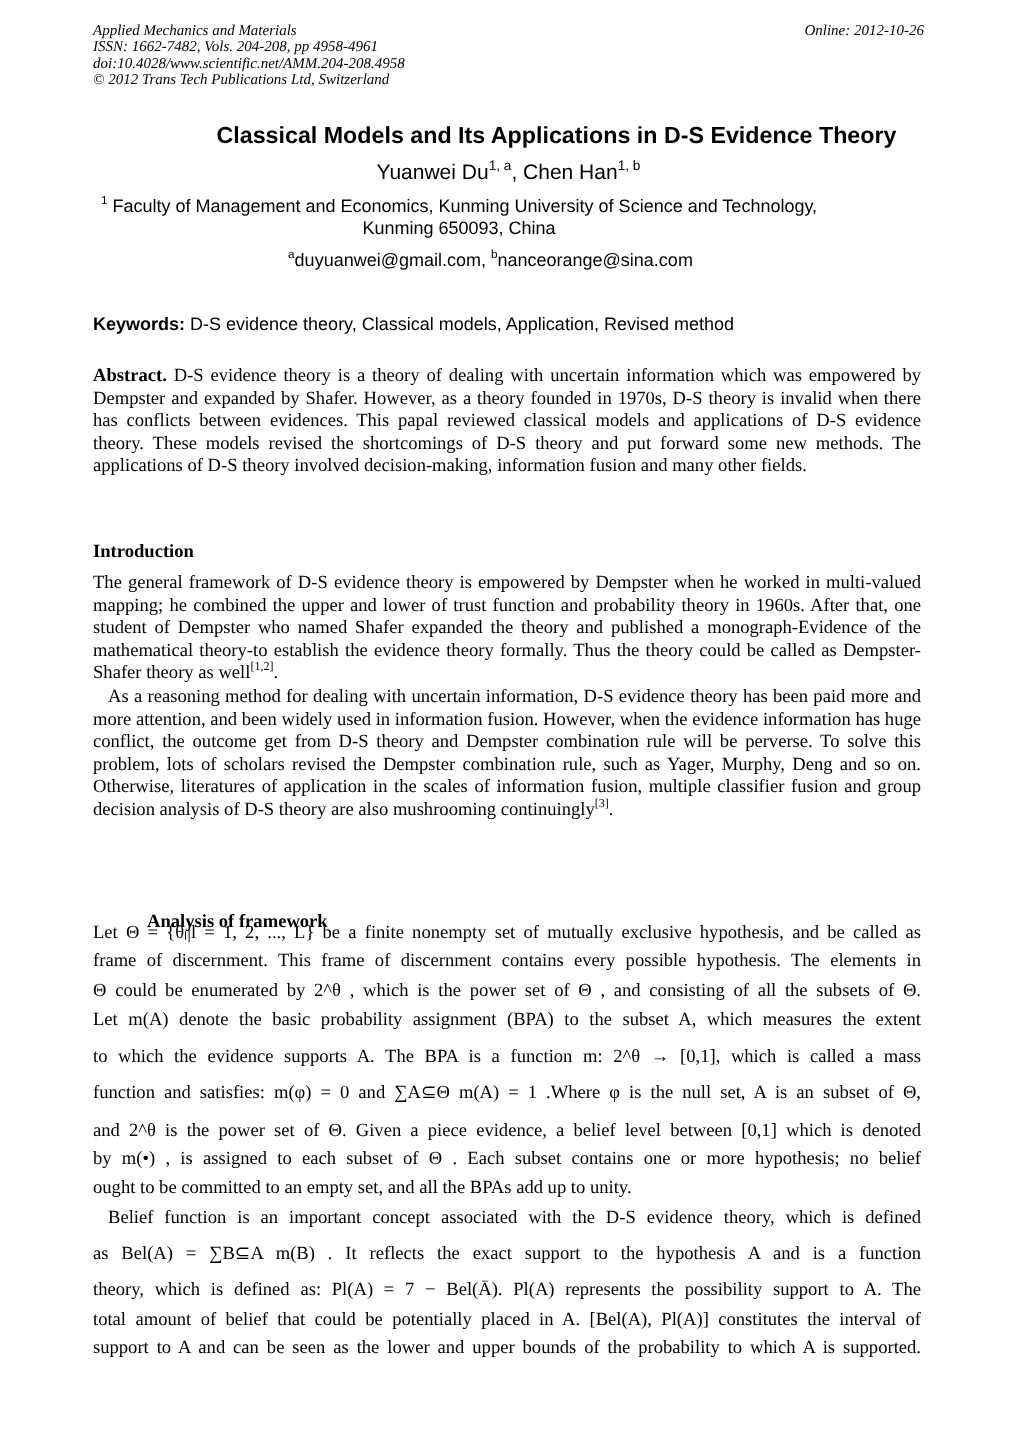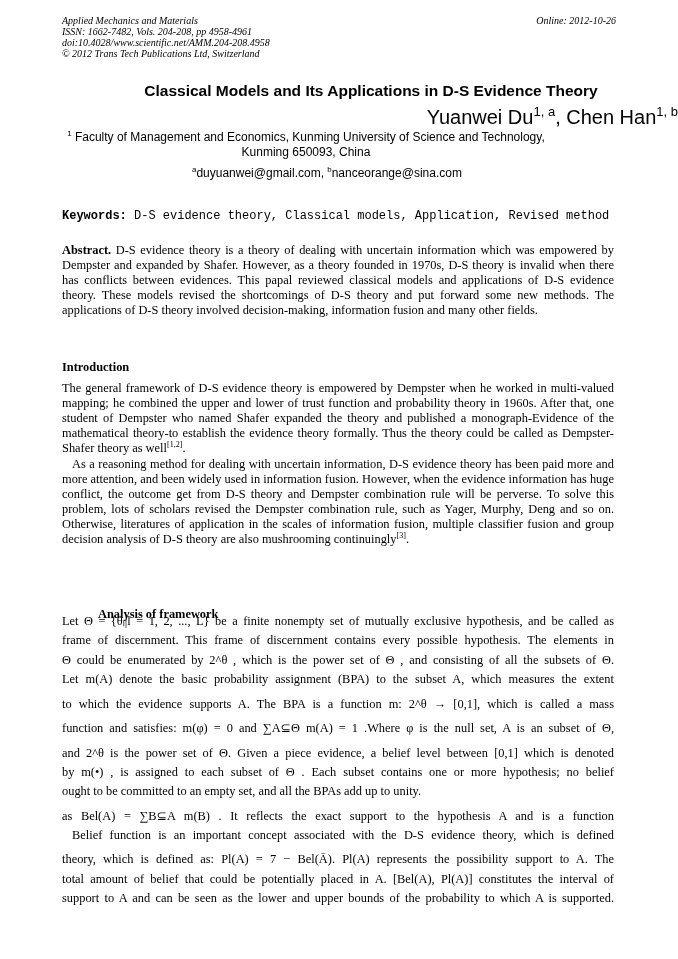--- a/index.html
+++ b/index.html
@@ -1,24 +1,24 @@
 <!DOCTYPE html>
 <html><head>
 <meta charset="utf-8">
 <style>
   html, body { margin:0; padding:0; background:#fff; }
   body { width:678px; height:959px; position:relative; overflow:hidden; color:#000; font-family:"Liberation Serif", serif; }
   .hdr { position:absolute; left:62px; top:15px; font-style:italic; font-size:10px; line-height:11px; }
   .hdr-r { position:absolute; right:62px; top:15px; font-style:italic; font-size:10px; line-height:11px; }
   .title { position:absolute; left:0; width:678px; top:82px; text-align:center; font-family:"Liberation Sans", sans-serif; font-weight:bold; font-size:15.5px;padding-left:32px; }
-  .authors { position:absolute; left:0; width:678px; top:106px; text-align:right; font-family:"Liberation Sans", sans-serif; font-size:20px; }
+  .authors { position:absolute; left:0; width:678px; top:106px; text-align:center; font-family:"Liberation Sans", sans-serif; font-size:14px; }
   .affil { position:absolute; left:0; width:612px; top:130px; text-align:center; font-family:"Liberation Sans", sans-serif; font-size:12px; line-height:15px; }
   .email { position:absolute; left:0; width:654px; top:166px; text-align:center; font-family:"Liberation Sans", sans-serif; font-size:12px; }
   sup { font-size:65%; line-height:0; vertical-align:super; }
-  .kw { position:absolute; left:62px; top:209px; font-family:Liberation Mono, monospace; font-size:12px;text-align:center; }
+  .kw { position:absolute; left:62px; top:209px; font-family:Liberation Sans, sans-serif; font-size:12px;text-align:center; }
   .kw b { font-weight:bold; }
   .block { position:absolute; left:62px; width:552px; font-size:12.4px; line-height:15.1px; text-align:justify; }
   .h { position:absolute; left:62px; font-weight:bold; font-size:12.4px; }
   .ind { text-indent:10px; }
   .line { display:block; text-align:justify; text-align-last:justify; white-space:nowrap; }
   .last { text-align-last:left; }
 </style>
 </head>
 <body>
 
@@ -62,18 +62,18 @@
 <div class="block" style="top:612px; line-height:19.3px;">
   <span class="line">Let Θ = {θₗ|l = 1, 2, ..., L} be a finite nonempty set of mutually exclusive hypothesis, and be called as</span>
   <span class="line">frame of discernment. This frame of discernment contains every possible hypothesis. The elements in</span>
   <span class="line">Θ could be enumerated by 2^θ , which is the power set of Θ , and consisting of all the subsets of Θ.</span>
   <span class="line">Let m(A) denote the basic probability assignment (BPA) to the subset A, which measures the extent</span>
   <span class="line" style="margin-top:6px">to which the evidence supports A. The BPA is a function m: 2^θ → [0,1], which is called a mass</span>
   <span class="line" style="margin-top:5px">function and satisfies: m(φ) = 0 and ∑A⊆Θ m(A) = 1 .Where φ is the null set, A is an subset of Θ,</span>
   <span class="line" style="margin-top:5px">and 2^θ is the power set of Θ. Given a piece evidence, a belief level between [0,1] which is denoted</span>
   <span class="line">by m(•) , is assigned to each subset of Θ . Each subset contains one or more hypothesis; no belief</span>
   <span class="line last">ought to be committed to an empty set, and all the BPAs add up to unity.</span>
+  <span class="line ind">Belief function is an important concept associated with the D-S evidence theory, which is defined</span>
   <span class="line" style="margin-top:5px">as Bel(A) = ∑B⊆A m(B) . It reflects the exact support to the hypothesis A and is a function</span>
-  <span class="line ind">Belief function is an important concept associated with the D-S evidence theory, which is defined</span>
   <span class="line" style="margin-top:5px">theory, which is defined as: Pl(A) = 7 − Bel(Ā). Pl(A) represents the possibility support to A. The</span>
   <span class="line">total amount of belief that could be potentially placed in A. [Bel(A), Pl(A)] constitutes the interval of</span>
   <span class="line">support to A and can be seen as the lower and upper bounds of the probability to which A is supported.</span>
 </div>
 
 </body></html>

